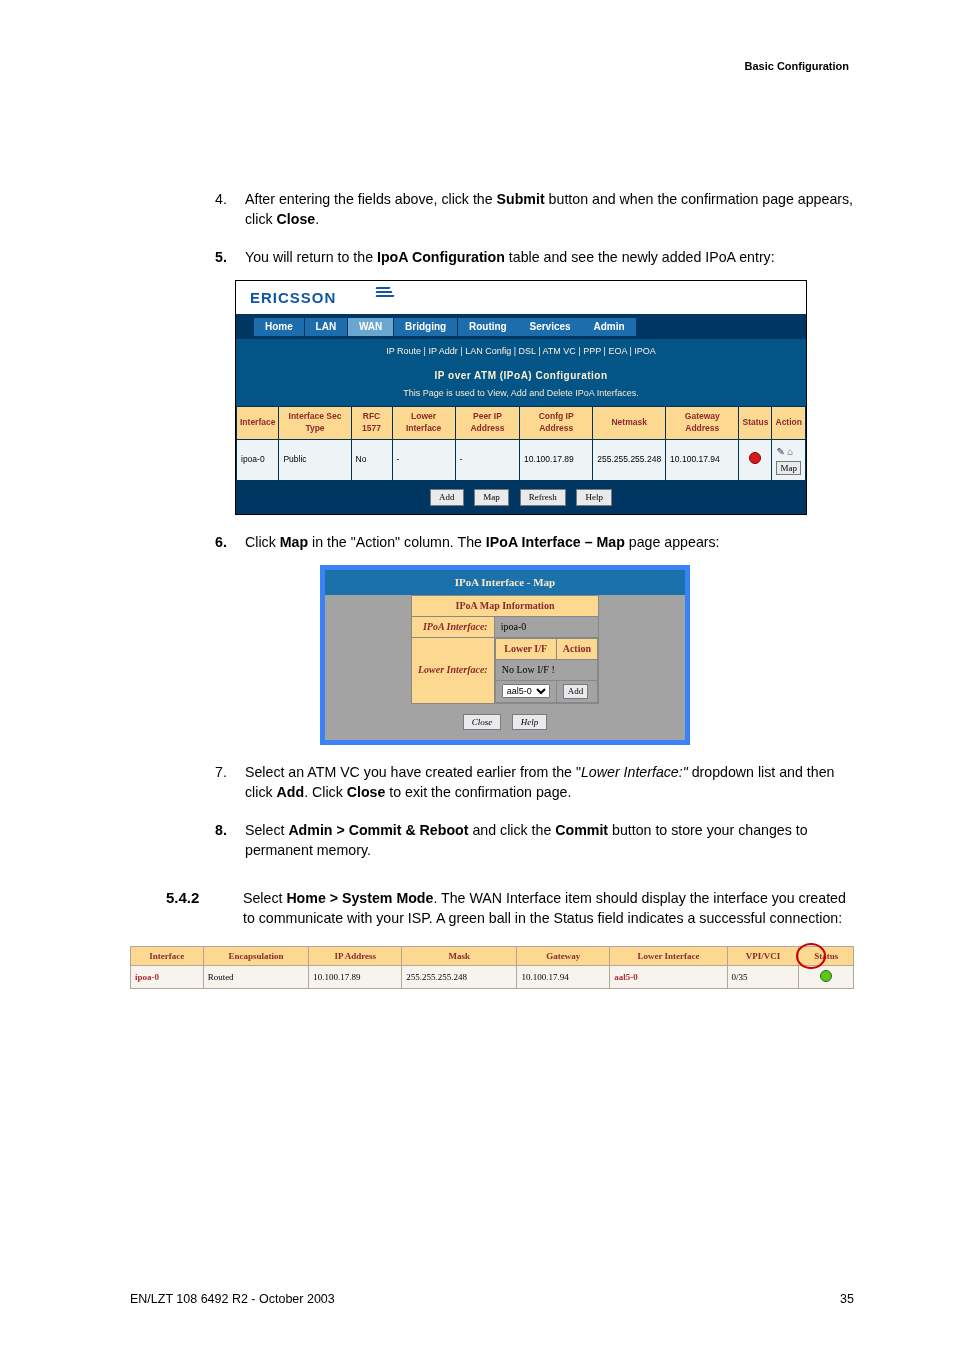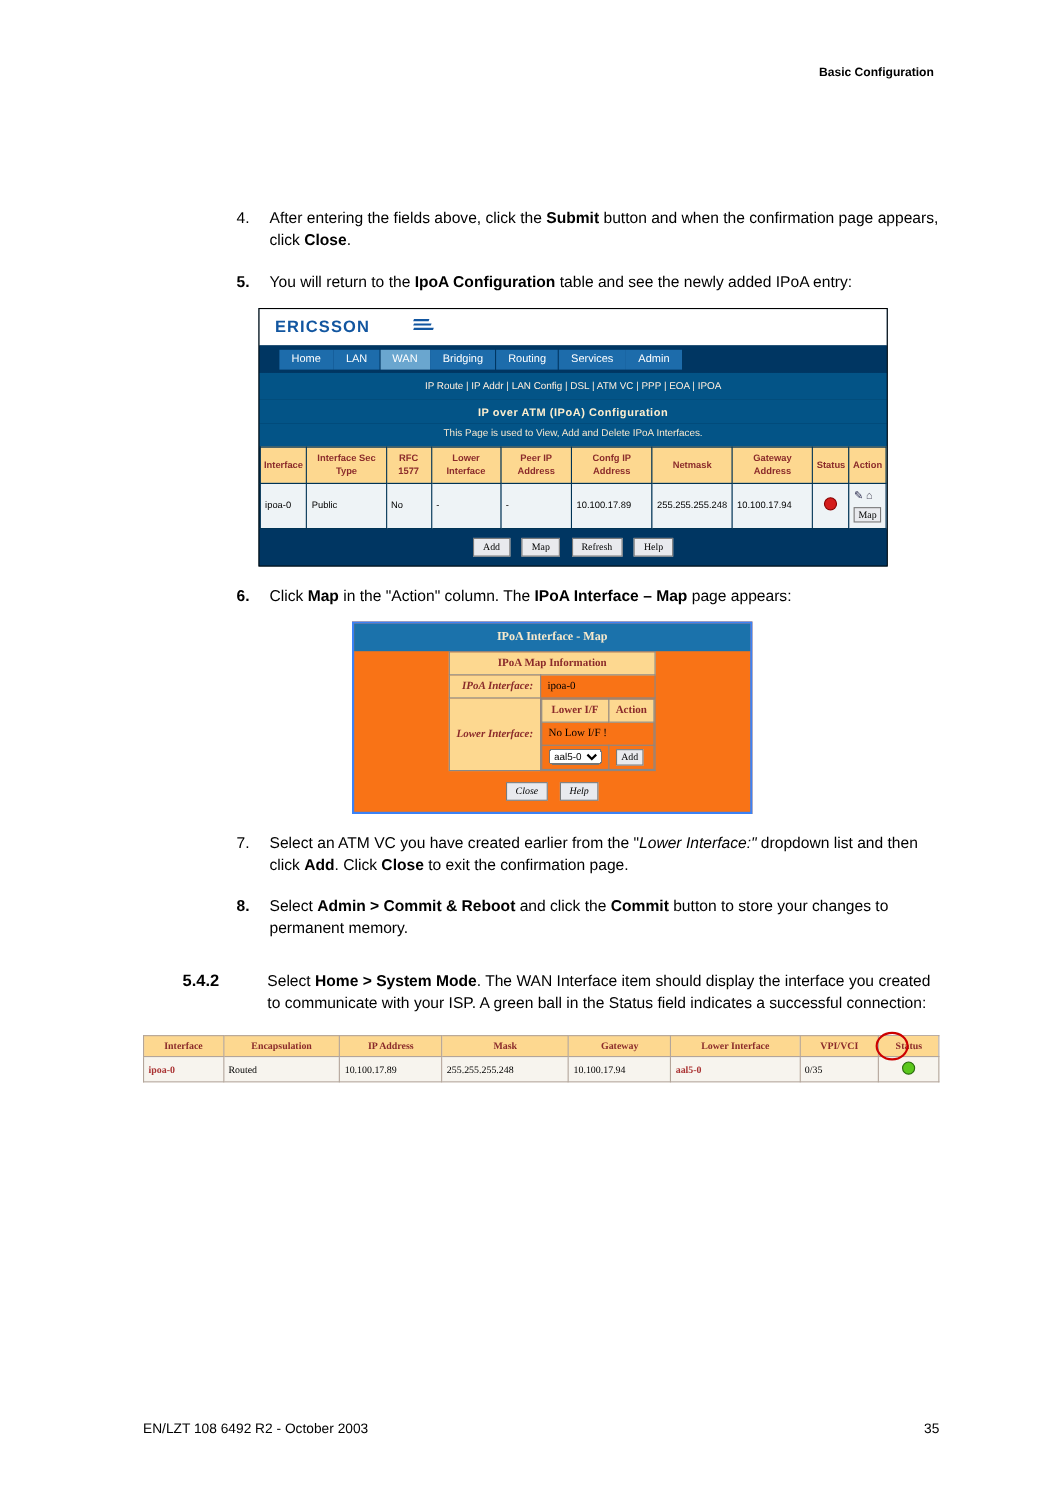--- a/index.html
+++ b/index.html
@@ -55,21 +55,21 @@
     font-size: 10px;
     width: 570px;
   }
   .router-topbar {
     background: #fff;
     color: #1256a0;
     padding: 6px 14px;
     font-weight: bold;
     font-size: 15px;
     display: flex;
-    align-items: center;
+    align-items: flex-start;
     gap: 36px;
   }
   .ericsson-logo {
     letter-spacing: 1px;
   }
   .ericsson-waves {
     display: inline-block;
     width: 18px;
     height: 14px;
     margin-left: 4px;
@@ -86,20 +86,21 @@
     color: #fff;
     font-size: 10px;
   }
   .nav-tab, .nav-tab-active {
     display: inline-block;
     padding: 2px 11px;
     background: #1d6cab;
     color: #fff;
     margin-right: -2px;
     position: relative;
+    font-weight: bold;
   }
   .nav-tab-active {
     background: #6aa6cf;
   }
   .subnav {
     background: #035487;
     text-align: center;
     padding: 6px 2px;
     font-size: 9px;
     color: #fed;
@@ -163,24 +164,24 @@
   .green-dot {
     display:inline-block;
     width:10px;height:10px;
     background:#5bc71c;
     border-radius:50%;
     border:1px solid #2a6b0c;
   }
   .ipoamap {
     width: 360px;
     margin: 12px 0 10px 75px;
-    border: 2px solid #3b82f6;
+    border: 5px solid #3b82f6;
     font-family: Verdana;
     font-size: 10px;
-    background:#f97316;
+    background:#a3a3a3;
   }
   .ipoamap-title {
     background: #1b72ab;
     color: #f7e9cc;
     text-align: center;
     font-weight: bold;
     padding: 5px;
     font-size: 11px;
   }
   .ipoamap table {

